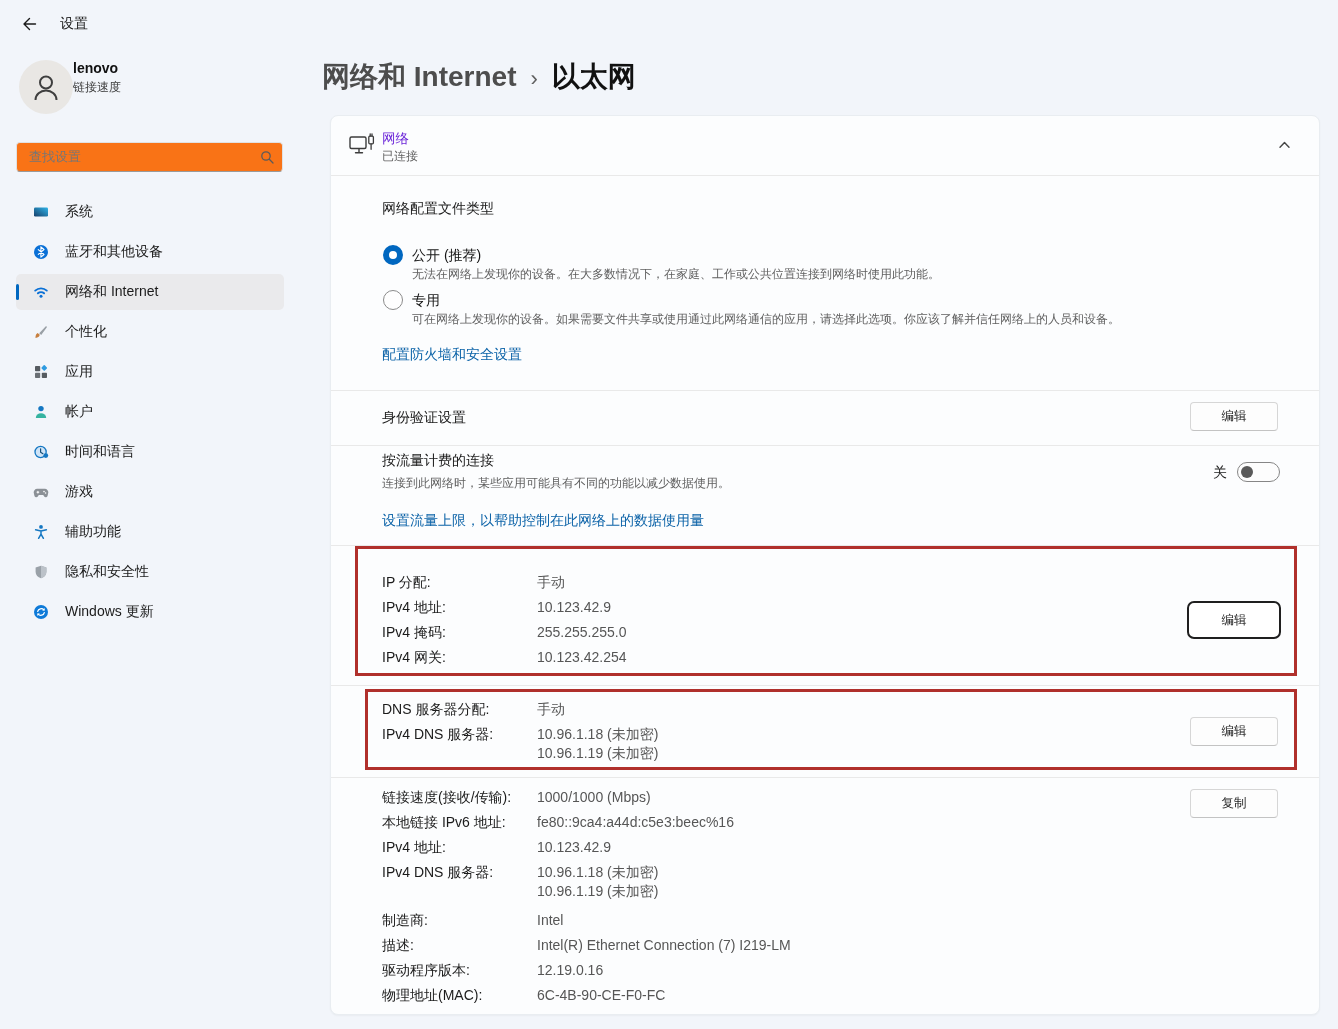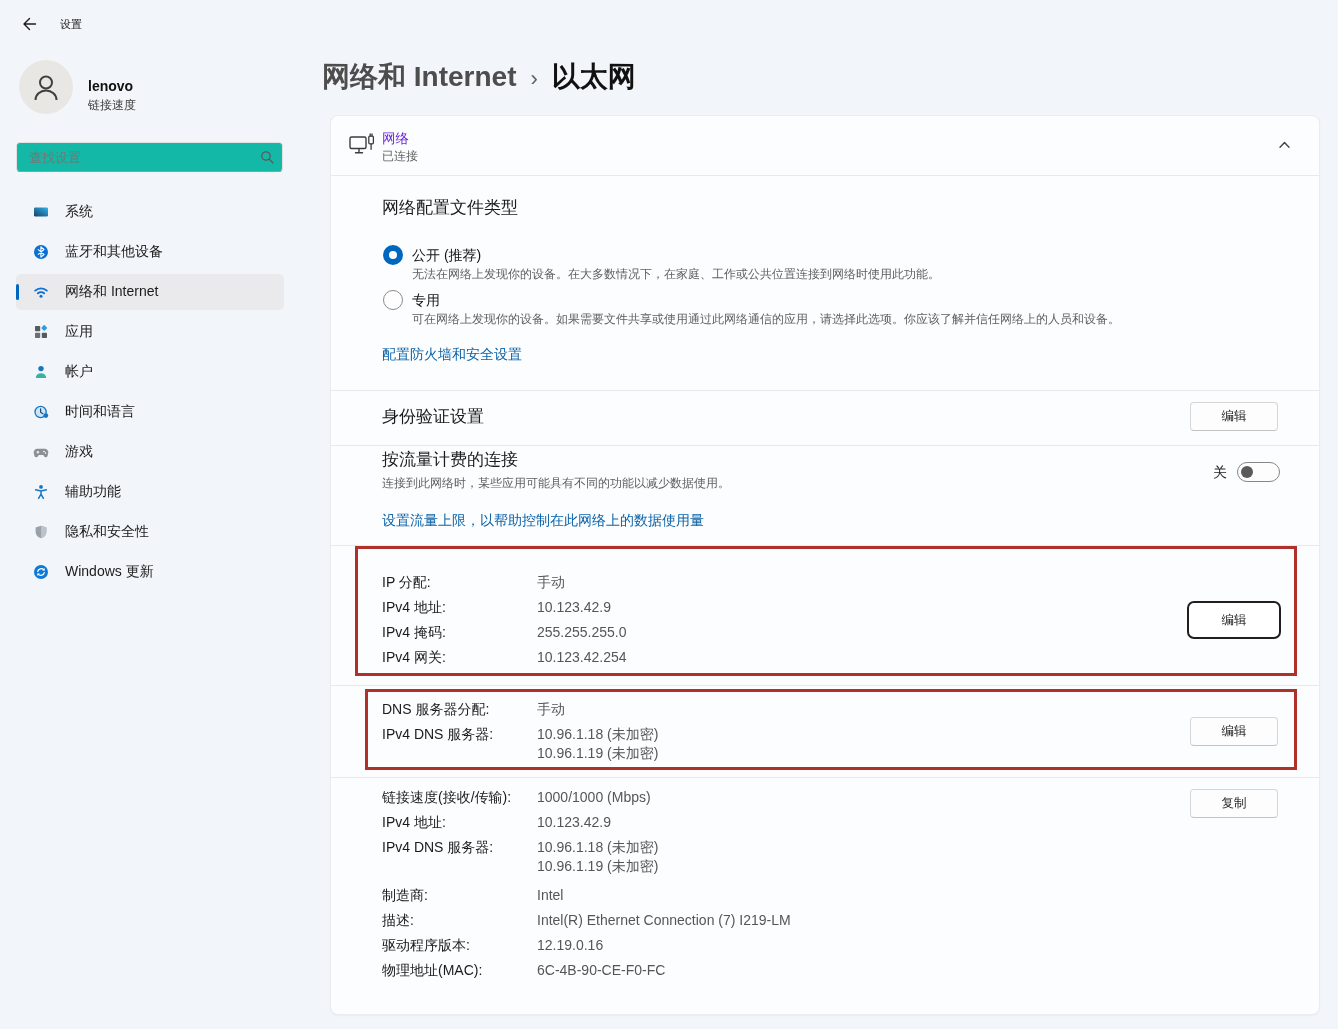--- a/index.html
+++ b/index.html
@@ -7,34 +7,34 @@
   body {
     font-family: "Liberation Sans", "DejaVu Sans", sans-serif;
     background:#f2f5fa; color:#1b1b1b; overflow:hidden;
     -webkit-font-smoothing:antialiased;
   }
   #app { position:relative; width:1338px; height:1029px; }
 
   
   .topbar { position:absolute; left:16px; top:12px; display:flex; align-items:center; gap:18px; }
   .back-btn { width:26px; height:24px; display:flex; align-items:center; justify-content:center; border-radius:4px; cursor:pointer; }
-  .app-title { font-size:11px; color:#1b1b1b; }
-
-  
-  .user { position:absolute; left:19px; top:60px; display:flex; align-items:flex-end; gap:15px; }
+  .app-title { font-size:14px; color:#1b1b1b; }
+
+  
+  .user { position:absolute; left:19px; top:60px; display:flex; align-items:flex-start; }
   .avatar { width:54px; height:54px; border-radius:50%; background:#e9e7e4; display:flex; align-items:center; justify-content:center; }
   .user-name { font-size:14px; font-weight:bold; color:#111; }
   .user-type { font-size:12px; color:#3c3c3c; margin-top:3px; }
 
   
   .search-wrap { position:absolute; left:16px; top:142px; width:267px; height:30px; }
   .search-input {
     width:100%; height:100%; border:1px solid #e1e1e1; border-bottom:1px solid #9a9a9a;
-    border-radius:4px; background:#14b8a6; padding:0 30px 0 12px; font-size:13px; color:#1b1b1b;
-    font-family:Liberation Sans, sans-serif; outline:none;
+    border-radius:4px; background:#f97316; padding:0 30px 0 12px; font-size:13px; color:#1b1b1b;
+    font-family:Liberation Mono, monospace; outline:none;
   }
   .search-input::placeholder { color:#767676; }
   .search-icon { position:absolute; right:9px; top:8px; }
 
   
   .nav { position:absolute; left:16px; top:194px; width:268px; }
   .nav-item { position:relative; height:36px; margin-bottom:4px; display:flex; align-items:center;
     padding-left:17px; gap:16px; border-radius:5px; cursor:pointer; }
   .nav-item.selected { background:#eaeaec; }
   .nav-item.selected::before { content:""; position:absolute; left:0; top:10px; width:3px; height:16px;
@@ -53,21 +53,21 @@
     box-shadow:0 1px 2px rgba(0,0,0,.04); }
   .divider { position:absolute; left:331px; width:988px; height:1px; background:#e9e9e9; }
 
   
   .card-header { position:absolute; left:330px; top:115px; width:990px; height:60px; cursor:pointer; }
   .eth-icon { position:absolute; left:18px; top:17px; }
   .ch-title { position:absolute; left:52px; top:15px; font-size:13.5px; font-weight:400; color:#6d28d9; }
   .ch-status { position:absolute; left:52px; top:33px; font-size:12px; color:#5f5f5f; }
   .chev { position:absolute; right:28px; top:23px; cursor:pointer; }
 
-  .sec-label { position:absolute; font-size:17px; color:#1b1b1b; line-height:20px; }
+  .sec-label { position:absolute; font-size:14px; color:#1b1b1b; line-height:20px; }
   .desc { position:absolute; font-size:12px; color:#5f5f5f; line-height:16px; white-space:nowrap; }
   .link { position:absolute; font-size:14px; color:#0c63a8; line-height:20px; cursor:pointer; }
 
   
   .radio-on { position:absolute; width:20px; height:20px; border-radius:50%;
     border:6px solid #0067c0; background:#fff; cursor:pointer; }
   .radio-off { position:absolute; width:20px; height:20px; border-radius:50%;
     border:1px solid #8b8b8b; background:#fefefe; cursor:pointer; }
   .radio-label { position:absolute; font-size:14px; color:#151515; line-height:20px; }
 
@@ -157,20 +157,27 @@
 
     <div class="nav-item selected">
       <svg class="nav-ico" viewBox="0 0 16 16">
         <circle cx="8" cy="12.2" r="1.5" fill="#0a70d6"></circle>
         <path d="M4.9 9.3 a4.6 4.6 0 0 1 6.2 0" stroke="#0a70d6" stroke-width="1.9" fill="none" stroke-linecap="round"></path>
         <path d="M2.2 6.6 a8.6 8.6 0 0 1 11.6 0" stroke="#0a70d6" stroke-width="1.9" fill="none" stroke-linecap="round"></path>
       </svg>
       <span class="nav-label">网络和 Internet</span>
     </div>
 
+    <div class="nav-item">
+      <svg class="nav-ico" viewBox="0 0 16 16">
+        <path d="M6.2 9.3 L12.6 2.4 c.6-.6 1.7.4 1.1 1.1 L8.2 11 Z" fill="#9aa0a6"></path>
+        <path d="M2.3 13.8 c2-.1 3.4-.5 4-1.8 l.5-1.2 -2.2-1.7 -1.1.8 c-.9.7-.8 2.4-1.2 3.9 Z" fill="#c77f3f"></path>
+      </svg>
+      <span class="nav-label">个性化</span>
+    </div>
 
     <div class="nav-item">
       <svg class="nav-ico" viewBox="0 0 16 16">
         <rect x="2" y="2" width="5.2" height="5.2" rx="0.8" fill="#565b60"></rect>
         <rect x="2" y="8.8" width="5.2" height="5.2" rx="0.8" fill="#6a6f74"></rect>
         <rect x="8.8" y="8.8" width="5.2" height="5.2" rx="0.8" fill="#565b60"></rect>
         <rect x="9" y="1.7" width="4.5" height="4.5" rx="0.8" transform="rotate(45 11.25 3.95)" fill="#2f9be0"></rect>
       </svg>
       <span class="nav-label">应用</span>
     </div>
@@ -319,20 +326,24 @@
 
   <div class="anno anno-1"></div>
   <div class="anno anno-2"></div>
 
   <div class="kv" style="top:785px;">
     <div class="kv-row">
       <span class="kv-label">链接速度(接收/传输):</span>
       <span class="kv-value">1000/1000 (Mbps)</span>
     </div>
     <div class="kv-row">
+      <span class="kv-label">本地链接 IPv6 地址:</span>
+      <span class="kv-value">fe80::9ca4:a44d:c5e3:beec%16</span>
+    </div>
+    <div class="kv-row">
       <span class="kv-label">IPv4 地址:</span>
       <span class="kv-value">10.123.42.9</span>
     </div>
     <div class="kv-row multi">
       <span class="kv-label">IPv4 DNS 服务器:</span>
       <span class="kv-value">
         <span style="display:block">10.96.1.18 (未加密)</span>
         <span style="display:block">10.96.1.19 (未加密)</span>
       </span>
     </div>

